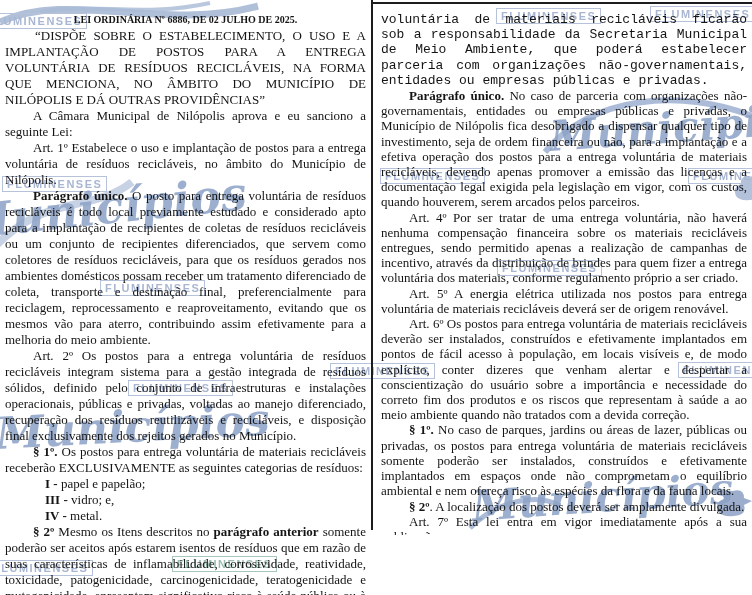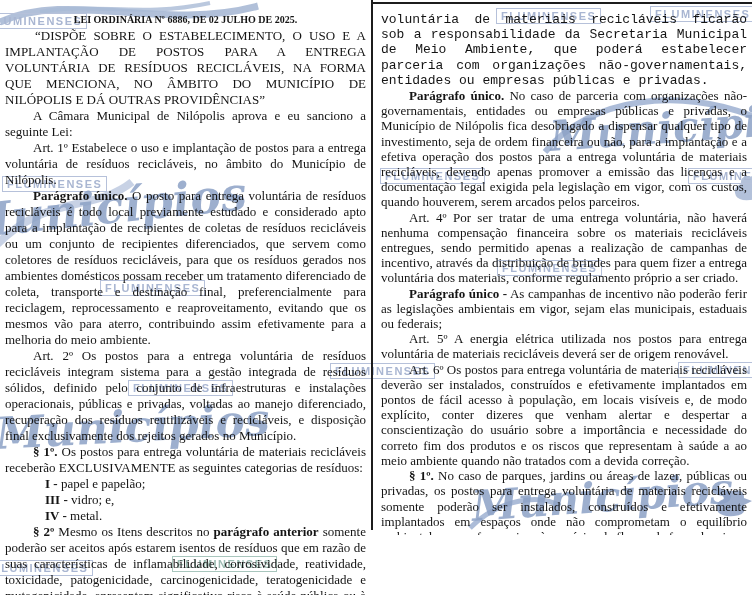--- a/index.html
+++ b/index.html
@@ -90,21 +90,20 @@
       <p class="p body"><span class="b">§ 1º.</span><span> Os postos para entrega voluntária de materiais recicláveis receberão EXCLUSIVAMENTE as seguintes categorias de resíduos:</span></p>
       <p class="p item"><span class="b">I -</span><span> papel e papelão;</span></p>
       <p class="p item"><span class="b">III -</span><span> vidro; e,</span></p>
       <p class="p item"><span class="b">IV -</span><span> metal.</span></p>
       <p class="p body"><span class="b">§ 2º</span><span> Mesmo os Itens descritos no </span><span class="b">parágrafo anterior</span><span> somente poderão ser aceitos após estarem isentos de resíduos que em razão de suas características de inflamabilidade, corrosividade, reatividade, toxicidade, patogenicidade, carcinogenicidade, teratogenicidade e mutagenicidade, apresentam significativo risco à saúde pública ou à qualidade ambiental, de acordo com lei, regulamento ou norma técnica.</span></p>
     </div>
   <div id="col-right" class="col">
       <p class="p noindent"><span>voluntária de materiais recicláveis ficarão sob a responsabilidade da Secretaria Municipal de Meio Ambiente, que poderá estabelecer parceria com organizações não-governamentais, entidades ou empresas públicas e privadas.</span></p>
       <p class="p body"><span class="b">Parágrafo único.</span><span> No caso de parceria com organizações não-governamentais, entidades ou empresas públicas e privadas, o Município de Nilópolis fica desobrigado a dispensar qualquer tipo de investimento, seja de ordem financeira ou não, para a implantação e a efetiva operação dos postos para a entrega voluntária de materiais recicláveis, devendo apenas promover a emissão das licenças e a documentação legal exigida pela legislação em vigor, com os custos, quando houverem, serem arcados pelos parceiros.</span></p>
       <p class="p body"><span>Art. 4º Por ser tratar de uma entrega voluntária, não haverá nenhuma compensação financeira sobre os materiais recicláveis entregues, sendo permitido apenas a realização de campanhas de incentivo, através da distribuição de brindes para quem fizer a entrega voluntária dos materiais, conforme regulamento próprio a ser criado.</span></p>
-      <p class="p body"><span class="b">Parágrafo único -</span><span> As campanhas de incentivo não poderão ferir as legislações ambientais em vigor, sejam elas municipais, estaduais ou federais;</span></p>
       <p class="p body"><span>Art. 5º A energia elétrica utilizada nos postos para entrega voluntária de materiais recicláveis deverá ser de origem renovável.</span></p>
       <p class="p body"><span>Art. 6º Os postos para entrega voluntária de materiais recicláveis deverão ser instalados, construídos e efetivamente implantados em pontos de fácil acesso à população, em locais visíveis e, de modo explícito, conter dizeres que venham alertar e despertar a conscientização do usuário sobre a importância e necessidade do correto fim dos produtos e os riscos que representam à saúde a ao meio ambiente quando não tratados com a devida correção.</span></p>
       <p class="p body"><span class="b">§ 1º.</span><span> No caso de parques, jardins ou áreas de lazer, públicas ou privadas, os postos para entrega voluntária de materiais recicláveis somente poderão ser instalados, construídos e efetivamente implantados em espaços onde não comprometam o equilíbrio ambiental e nem ofereça risco às espécies da flora e da fauna locais.</span></p>
       <p class="p body"><span class="b">§ 2º</span><span>. A localização dos postos deverá ser amplamente divulgada.</span></p>
       <p class="p body"><span>Art. 7º Esta lei entra em vigor imediatamente após a sua publicação.</span></p>
       <p class="p center"><span>Prefeitura Municipal Nilópolis, 02 de Julho de 2025.</span></p>
       <p class="p center-bold"><span class="b">ABRAÃO DAVID NETO</span></p>
     </div>
 
   <div id="cover"></div>

